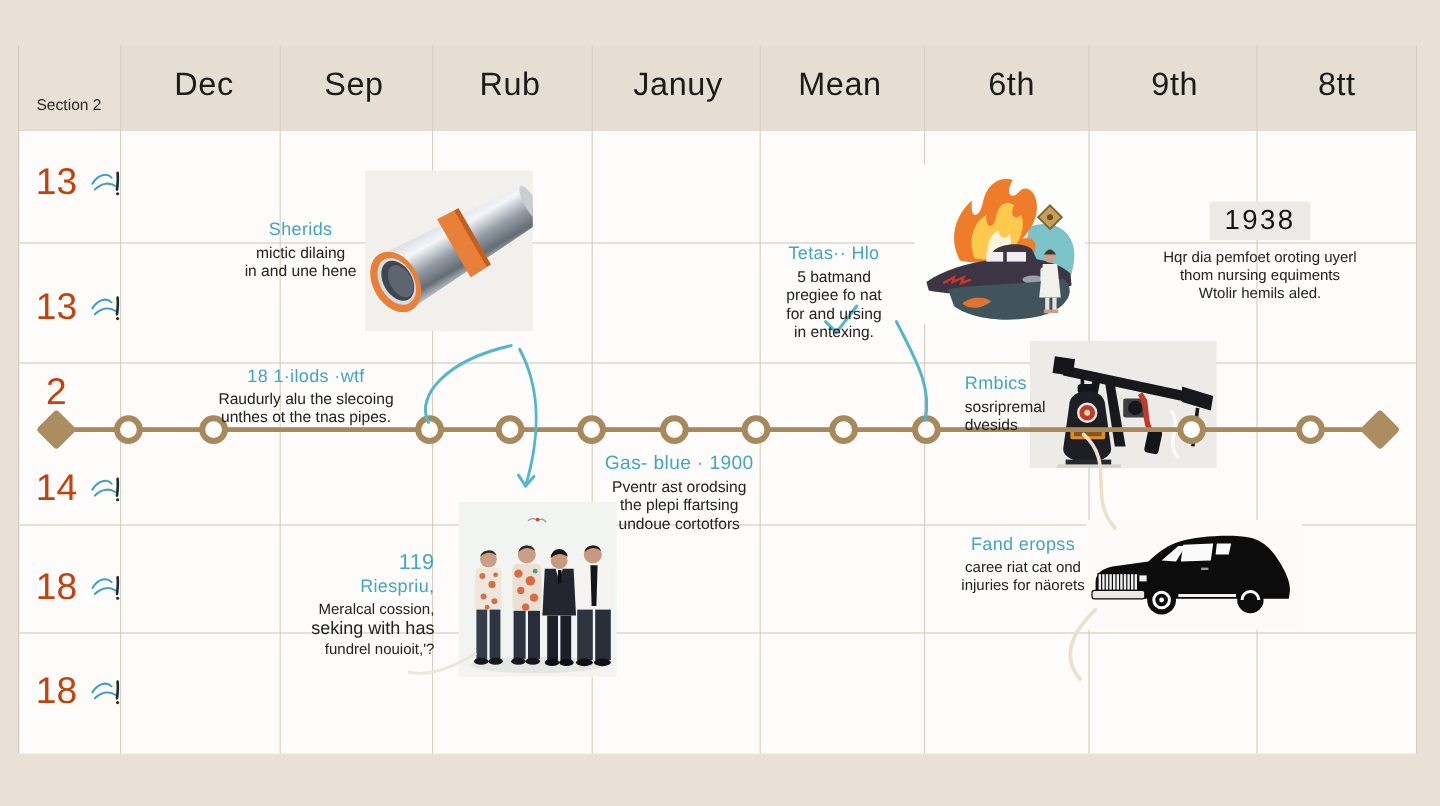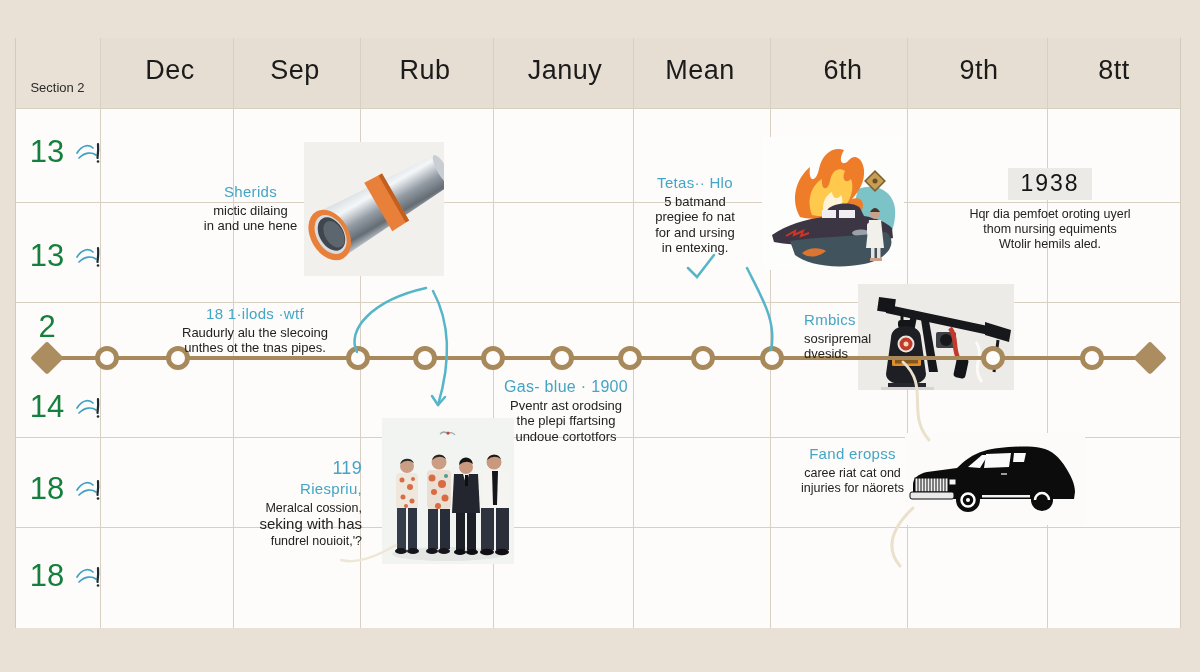--- a/index.html
+++ b/index.html
@@ -8,21 +8,21 @@
 
   .white-body{position:absolute;left:15px;top:108px;width:1165px;height:520px;background:#fdfcfa;z-index:0;}
   .header-band{position:absolute;left:100px;top:38px;width:1080px;height:70px;background:#e6ded2;z-index:0;}
 
   .vline{position:absolute;top:38px;height:590px;width:1px;background:#d8d0c2;z-index:1;}
   .hline{position:absolute;left:15px;width:1165px;height:1px;background:#d8d0c2;z-index:1;}
   .edge{position:absolute;top:38px;height:590px;width:1px;background:#d2cabc;z-index:1;}
 
   .section-label{position:absolute;left:15px;top:80px;width:85px;text-align:center;font-size:13px;color:#2a2a2a;z-index:2;}
   .col-header{position:absolute;top:55px;width:130px;text-align:center;font-size:27px;color:#1b1b1b;letter-spacing:.5px;z-index:2;}
-  .row-label{position:absolute;left:17px;width:60px;text-align:center;font-size:31px;color:#15803d;z-index:2;}
+  .row-label{position:absolute;left:17px;width:60px;text-align:center;font-size:31px;color:#c2410c;z-index:2;}
   .scr{position:absolute;z-index:2;}
 
   .img-box{position:absolute;z-index:3;}
   .tl-line{position:absolute;left:47px;top:356px;width:1103px;height:4px;background:#a8895c;z-index:4;}
   .tl-diamond{position:absolute;width:24px;height:24px;background:#ab8d60;transform:rotate(45deg);border-radius:3px;top:346px;z-index:4;}
   .tl-node{position:absolute;top:346px;width:24px;height:24px;box-sizing:border-box;border:5px solid #a8895c;background:#fffdfb;border-radius:50%;z-index:4;}
   .overlay{position:absolute;left:0;top:0;z-index:5;pointer-events:none;}
 
   .note{position:absolute;z-index:6;line-height:1.12;}
   .note-title{color:#44a5c4;font-size:15px;letter-spacing:.3px;margin-bottom:3px;}
@@ -287,21 +287,21 @@
     <div class="note-line">unthes ot the tnas pipes.</div>
   </div>
 
   <div class="note ctr" style="left:500px;top:378px;width:132px">
     <div class="note-title" style="font-size:16px">Gas- blue · 1900</div>
     <div class="note-line">Pventr ast orodsing</div>
     <div class="note-line">the plepi ffartsing</div>
     <div class="note-line">undoue cortotfors</div>
   </div>
 
-  <div class="note ctr" style="left:635px;top:175px;width:120px">
+  <div class="note ctr" style="left:635px;top:204px;width:120px">
     <div class="note-title">Tetas·· Hlo</div>
     <div class="note-line">5 batmand</div>
     <div class="note-line">pregiee fo nat</div>
     <div class="note-line">for and ursing</div>
     <div class="note-line">in entexing.</div>
   </div>
 
   <div class="note" style="left:804px;top:312px;width:110px">
     <div class="note-title">Rmbics</div>
     <div class="note-line">sosripremal</div>

